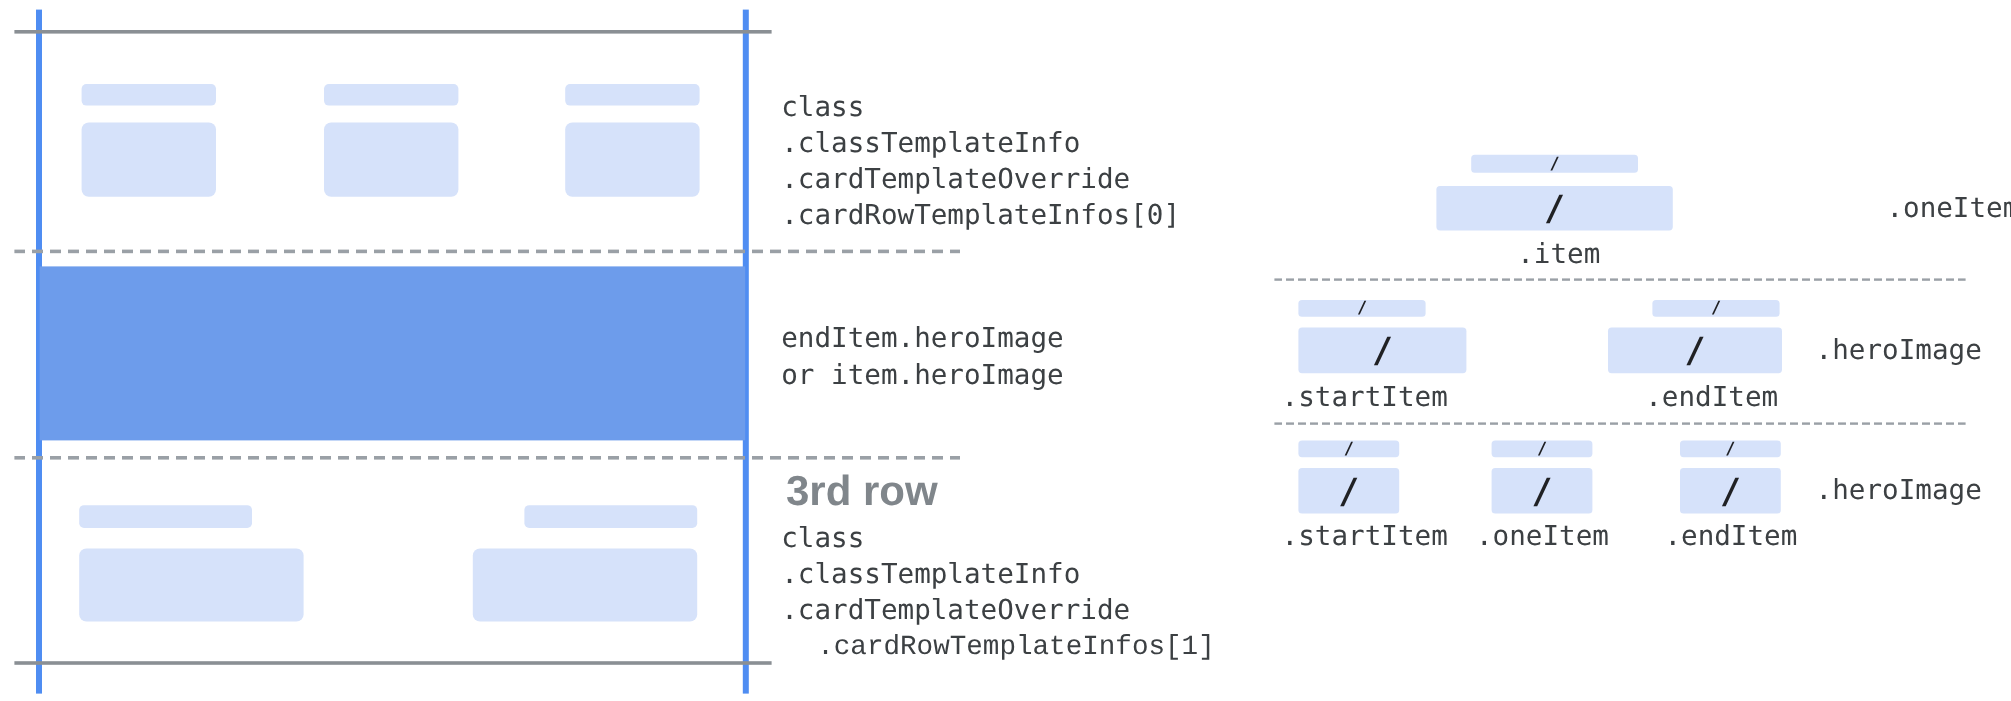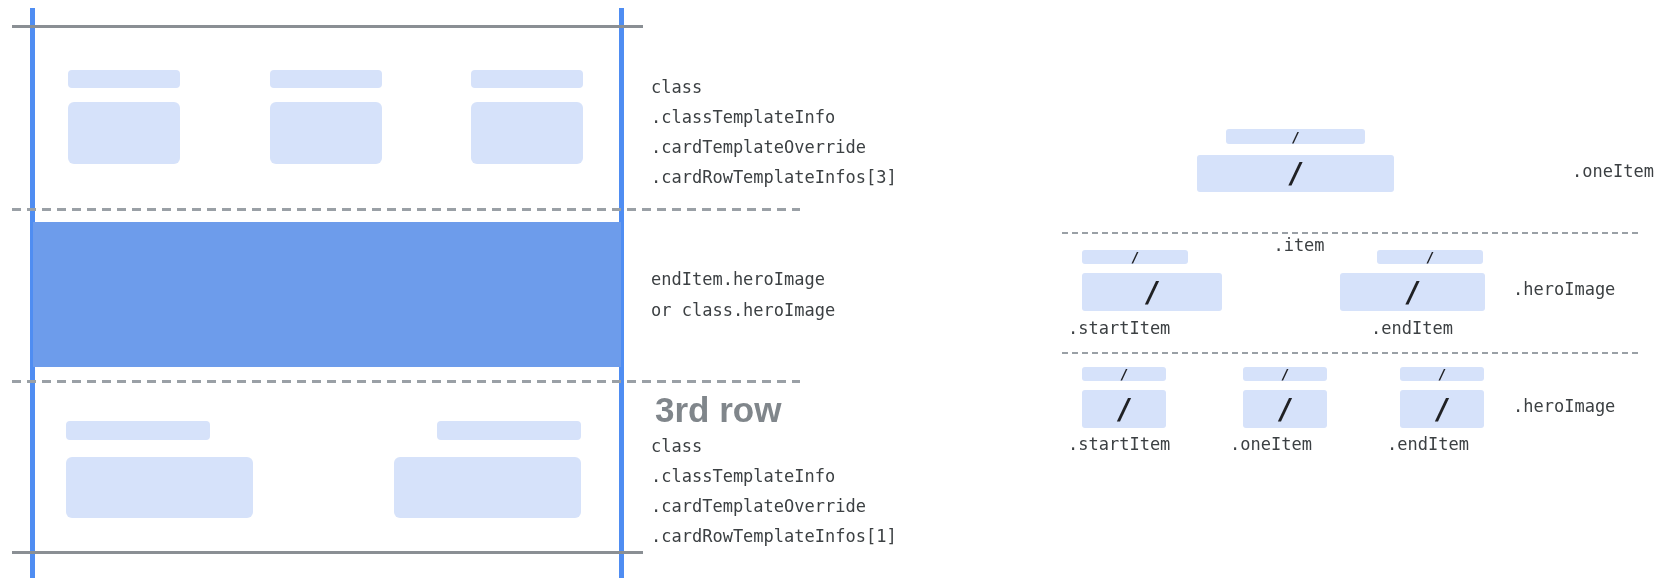--- a/index.html
+++ b/index.html
@@ -26,21 +26,21 @@
   .dash-l{position:absolute;left:12px;width:788px;height:3px;
     background:repeating-linear-gradient(90deg,var(--dash-gray) 0 9px,transparent 9px 15px);}
   .dash-r{position:absolute;left:1062px;width:576px;height:2px;
     background:repeating-linear-gradient(90deg,var(--dash-gray) 0 6px,transparent 6px 10px);}
   .hero{position:absolute;left:33px;top:222px;width:588px;height:145px;background:var(--hero-blue);}
   .sbar{position:absolute;background:var(--light-blue);border-radius:4px;}
   .bbox{position:absolute;background:var(--light-blue);border-radius:6px;}
   
   .h{position:absolute;font-weight:bold;font-size:35px;line-height:1;color:var(--heading-gray);letter-spacing:0px;}
   .code{position:absolute;font-family:"DejaVu Sans Mono","Liberation Mono",monospace;
-    font-size:17px;line-height:1;color:var(--code-text);white-space:pre;}
+    font-size:23px;line-height:1;color:var(--code-text);white-space:pre;}
   
   .ibar{position:absolute;background:var(--light-blue);border-radius:3px;
     display:flex;align-items:center;justify-content:center;}
   .slash-sm{font-family:"DejaVu Sans Mono","Liberation Mono",monospace;font-weight:700;
     font-size:14px;line-height:1;color:var(--slash-text);}
   .slash-lg{font-family:"DejaVu Sans Mono","Liberation Mono",monospace;font-weight:700;
     font-size:29px;line-height:1;color:var(--slash-text);}
   .centerx{transform:translateX(-50%);}
 </style>
 </head>
@@ -64,38 +64,38 @@
   <div class="bbox" style="left:471px;top:102px;width:112px;height:62px;"></div>
 
   <div class="sbar" style="left:66px;top:421px;width:144px;height:19px;"></div>
   <div class="bbox" style="left:66px;top:457px;width:187px;height:61px;"></div>
   <div class="sbar" style="left:437px;top:421px;width:144px;height:19px;"></div>
   <div class="bbox" style="left:394px;top:457px;width:187px;height:61px;"></div>
 
   <div class="code" style="left:651px;top:79px;">class</div>
   <div class="code" style="left:651px;top:109px;">.classTemplateInfo</div>
   <div class="code" style="left:651px;top:139px;">.cardTemplateOverride</div>
-  <div class="code" style="left:651px;top:169px;">.cardRowTemplateInfos[3]</div>
+  <div class="code" style="left:651px;top:169px;">.cardRowTemplateInfos[0]</div>
 
   <div class="code" style="left:651px;top:271px;">endItem.heroImage</div>
-  <div class="code" style="left:651px;top:302px;">or class.heroImage</div>
+  <div class="code" style="left:651px;top:302px;">or item.heroImage</div>
 
   <div class="h" style="left:655px;top:392px;">3rd row</div>
   <div class="code" style="left:651px;top:438px;">class</div>
   <div class="code" style="left:651px;top:468px;">.classTemplateInfo</div>
   <div class="code" style="left:651px;top:498px;">.cardTemplateOverride</div>
-  <div class="code" style="left:651px;top:528px;">.cardRowTemplateInfos[1]</div>
+  <div class="code" style="left:681px;top:528px;font-family:Liberation Mono, monospace;">.cardRowTemplateInfos[1]</div>
 
   <div class="ibar" style="left:1226px;top:129px;width:139px;height:15px;">
     <span class="slash-sm">/</span>
   </div>
   <div class="ibar" style="left:1197px;top:155px;width:197px;height:37px;">
     <span class="slash-lg">/</span>
   </div>
-  <div class="code centerx" style="left:1299px;top:201px;margin-top:36px;">.item</div>
+  <div class="code centerx" style="left:1299px;top:201px;">.item</div>
   <div class="code" style="left:1572px;top:163px;">.oneItem</div>
 
   <div class="dash-r" style="top:232px;"></div>
 
   <div class="ibar" style="left:1082px;top:250px;width:106px;height:14px;">
     <span class="slash-sm">/</span>
   </div>
   <div class="ibar" style="left:1082px;top:273px;width:140px;height:38px;">
     <span class="slash-lg">/</span>
   </div>

